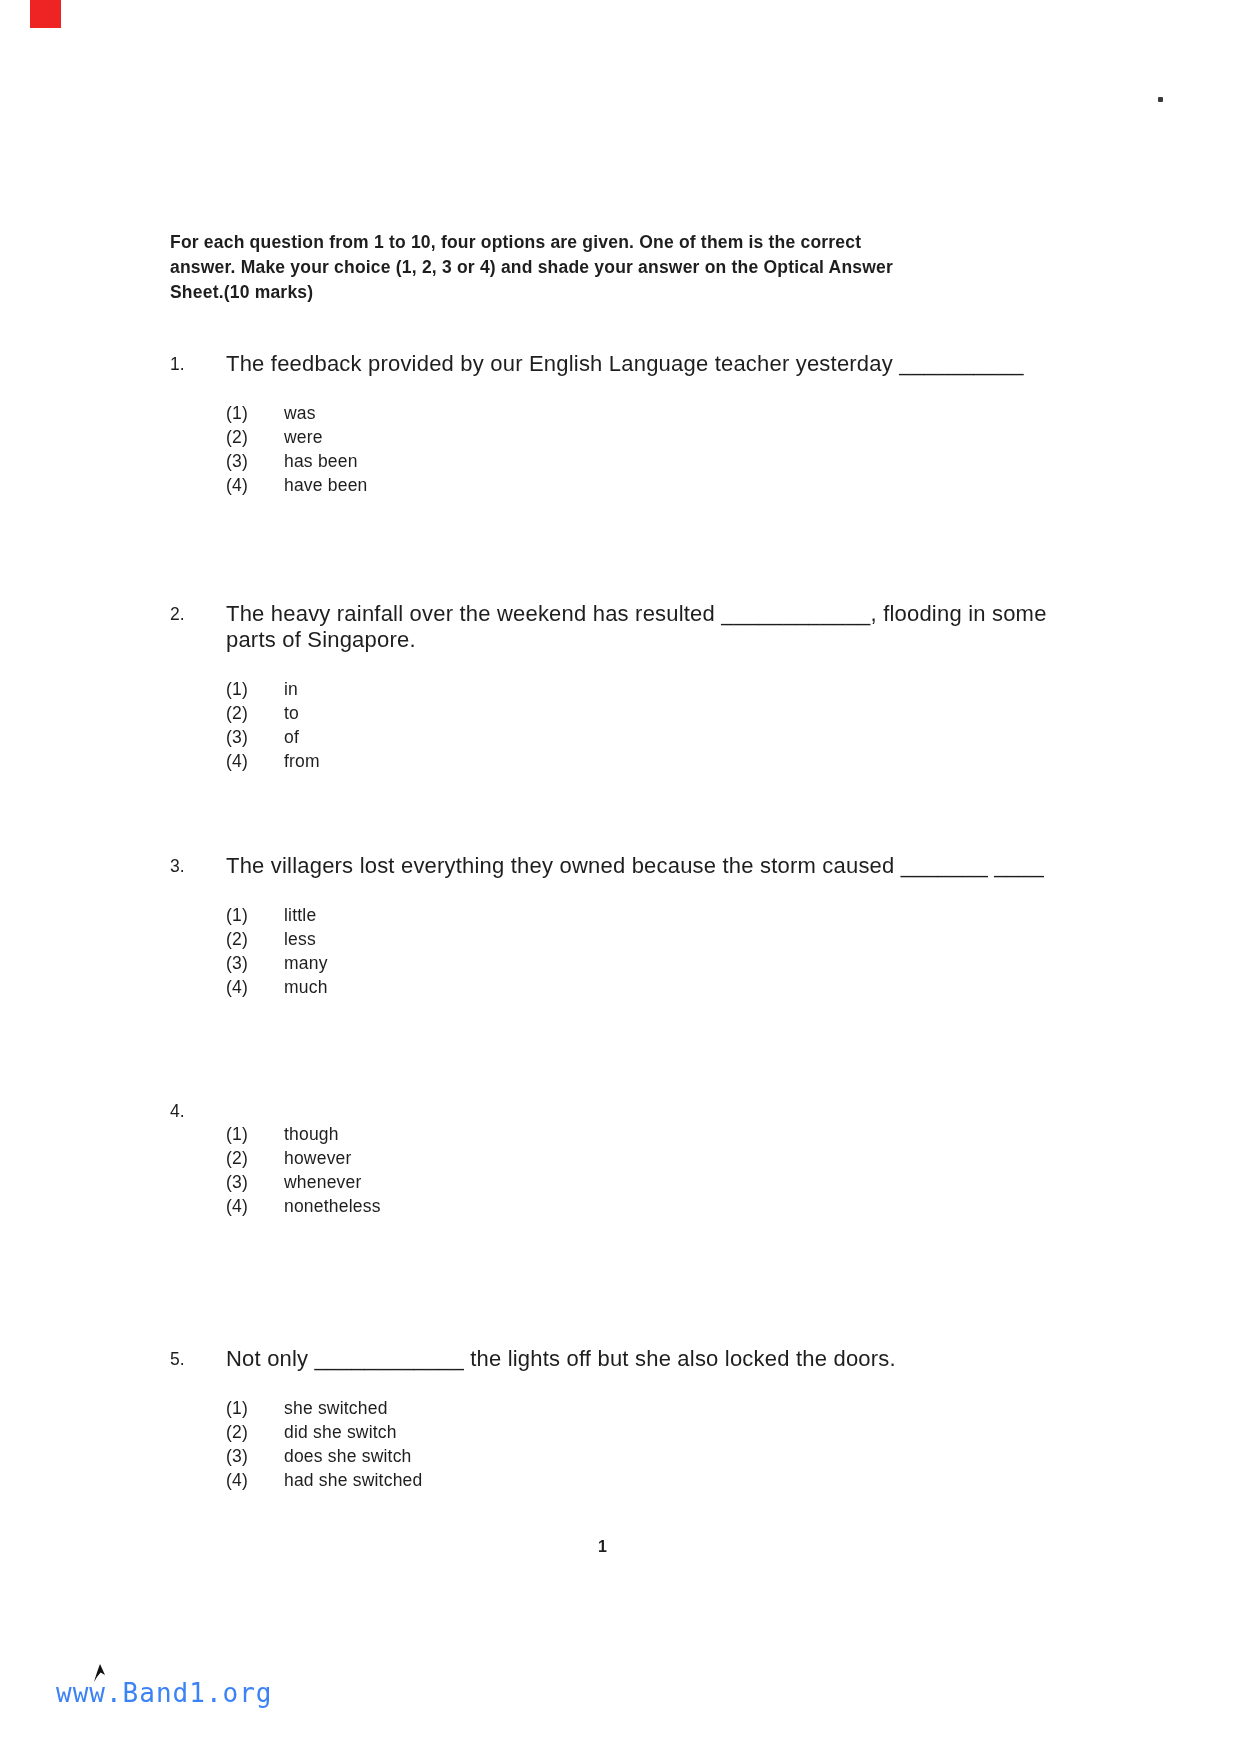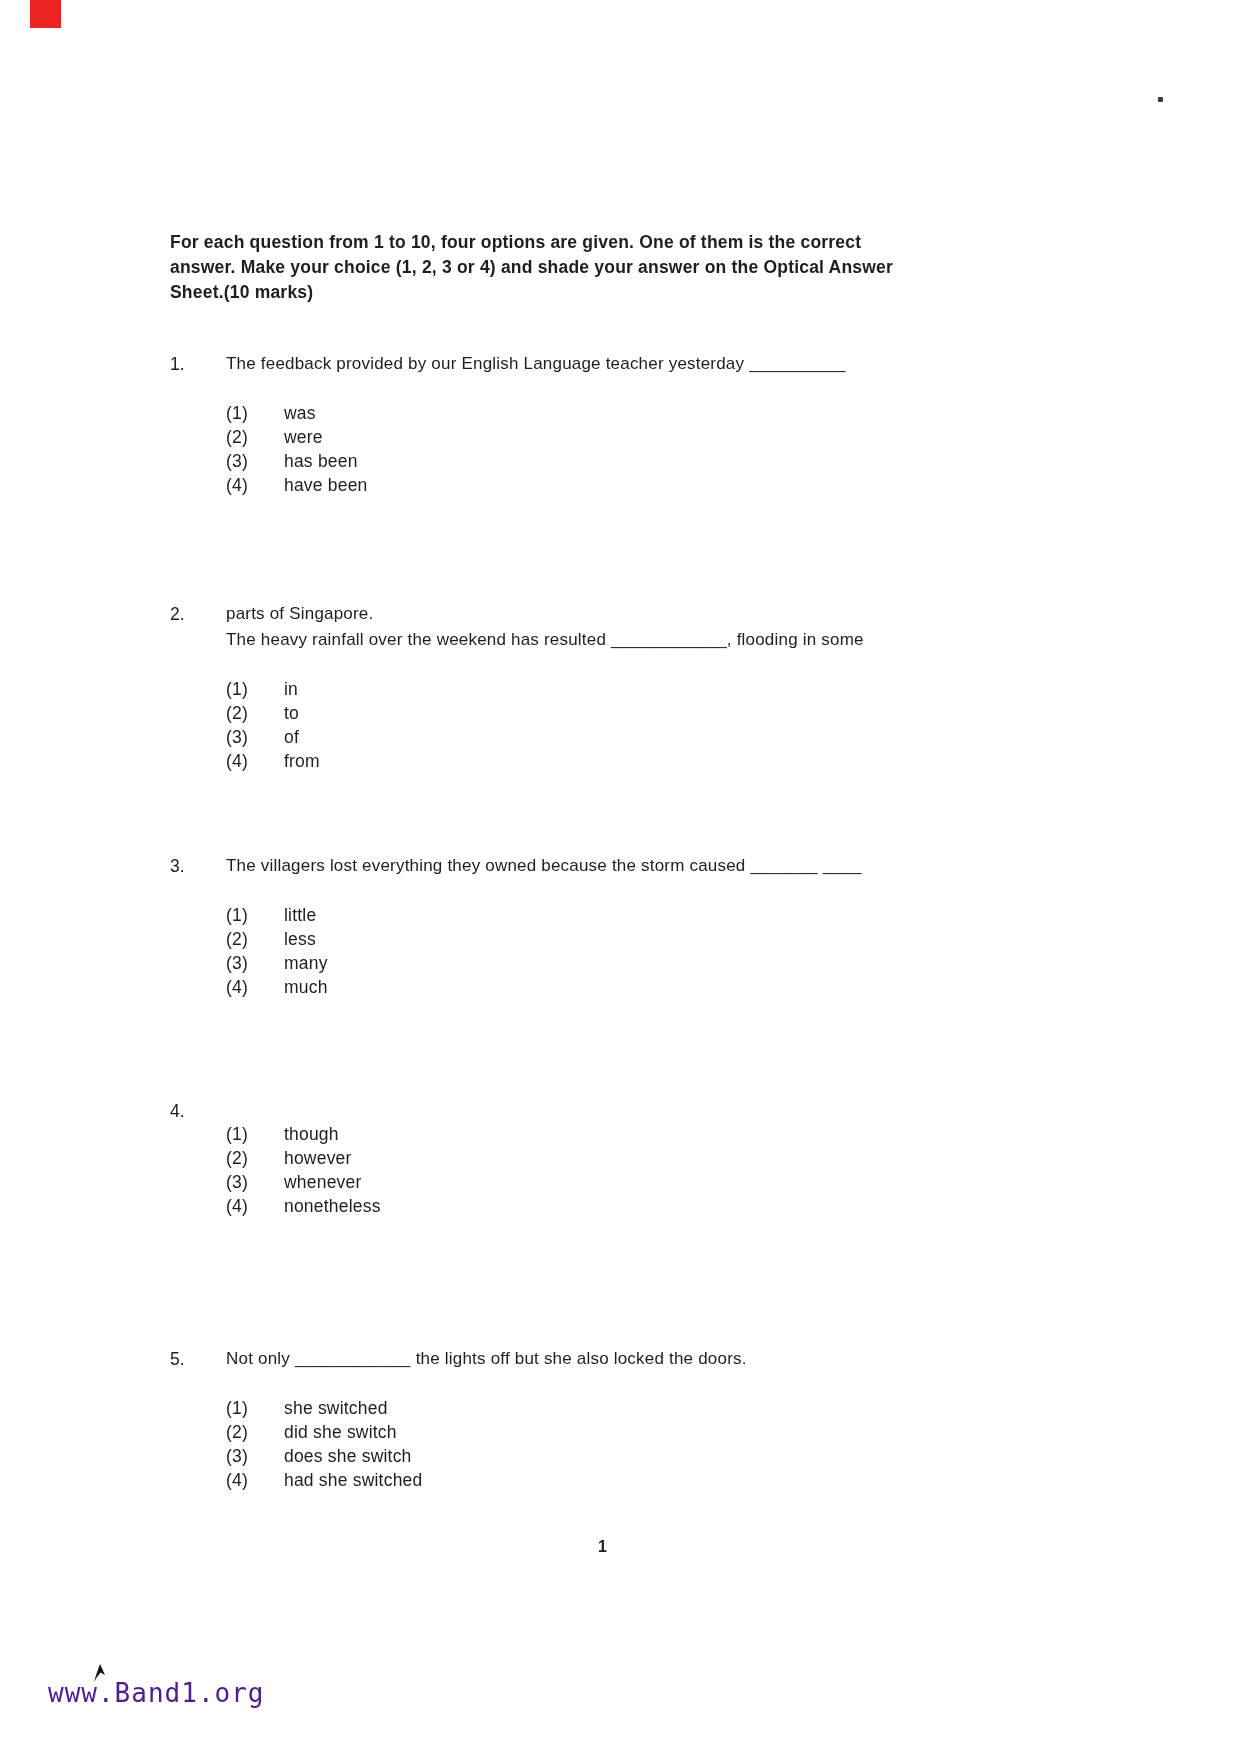--- a/index.html
+++ b/index.html
@@ -63,21 +63,21 @@
   .q4 { top: 1098px; }
   .q5 { top: 1346px; }
   .qnum {
     width: 56px;
     flex: 0 0 56px;
     font-size: 17.5px;
     line-height: 26px;
   }
   .qbody { flex: 1; }
   .stem-line {
-    font-size: 17px;
+    font-size: 22px;
     line-height: 26px;
     letter-spacing: 0.2px;
     white-space: nowrap;
   }
   .options {
     list-style: none;
     margin: 24px 0 0 0;
     padding: 0;
   }
   .option {
@@ -94,26 +94,26 @@
   
   .page-number {
     position: absolute;
     left: 598px;
     top: 1538px;
     font-size: 16px;
     font-weight: bold;
   }
   .watermark {
     position: absolute;
-    left: 48px;
+    left: 56px;
     top: 1678px;
     font-family: "DejaVu Sans Mono", "Liberation Mono", monospace;
     font-size: 26px;
     letter-spacing: 1px;
-    color: #4c1d95;
+    color: #3b82f6;
   }
   .cursor-arrow {
     position: absolute;
     left: 92px;
     top: 1663px;
     width: 18px;
     height: 20px;
   }
 </style>
 </head>
@@ -154,22 +154,22 @@
           <span class="onum">(4)</span>
           <span class="olabel">have been</span>
         </li>
       </ul>
     </div>
   </section>
 
   <section class="question q2">
     <div class="qnum">2.</div>
     <div class="qbody">
+      <div class="stem-line">The heavy rainfall over the weekend has resulted ____________, flooding in some</div>
       <div class="stem-line">parts of Singapore.</div>
-      <div class="stem-line">The heavy rainfall over the weekend has resulted ____________, flooding in some</div>
       <ul class="options">
         <li class="option">
           <span class="onum">(1)</span>
           <span class="olabel">in</span>
         </li>
         <li class="option">
           <span class="onum">(2)</span>
           <span class="olabel">to</span>
         </li>
         <li class="option">

